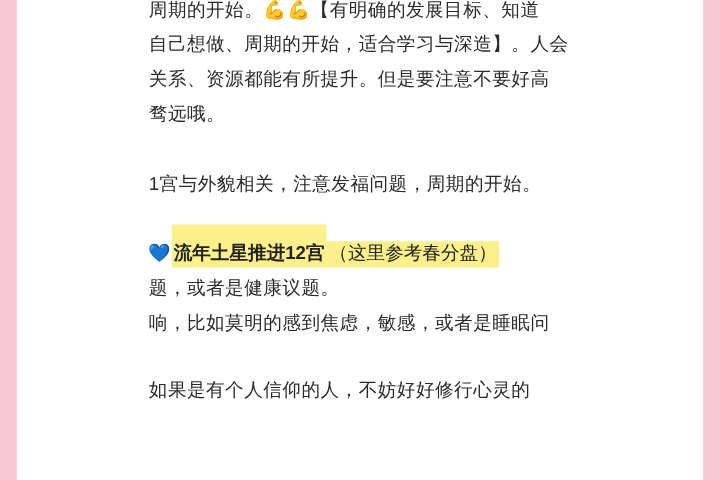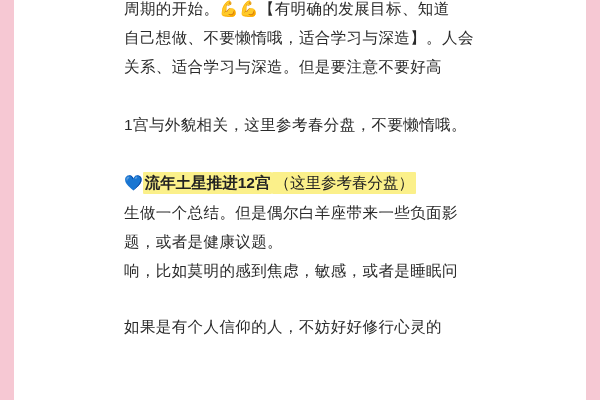--- a/index.html
+++ b/index.html
@@ -51,21 +51,21 @@
   .spacer-md { height: 27px; }
   .heading-line {
     margin-top: 0;
     margin-bottom: 0;
     white-space: nowrap;
     font-size: 15.5px;
     line-height: 29px;
   }
   .hl {
     background: #fbf08a;
-    padding: 2px 2px 3px 2px;
+    padding: 16px 2px 3px 2px;
     font-weight: bold;
     color: #222;
     border-radius: 1px;
   }
   .hl-note {
     background: #fbf08a;
     padding: 2px 2px 3px 2px;
     color: #222;
     border-radius: 1px;
     font-weight: normal;
@@ -91,38 +91,38 @@
 
 <div class="page">
   <div class="edge-left"></div>
   <div class="edge-right"></div>
 
   <div class="card">
     <div class="content">
 
       <div class="para">
         <p>周期的开始。💪💪【有明确的发展目标、知道</p>
-        <p>自己想做、不要懒惰哦，适合学习与深造】。人会</p>
-        <p>关系、适合学习与深造。但是要注意不要好高</p>
+        <p>自己想做、周期的开始，适合学习与深造】。人会</p>
+        <p>关系、资源都能有所提升。但是要注意不要好高</p>
+        <p>骛远哦。</p>
       </div>
 
       <div class="spacer-lg"></div>
 
       <div class="para">
-        <p>1宫与外貌相关，这里参考春分盘，不要懒惰哦。</p>
+        <p>1宫与外貌相关，注意发福问题，周期的开始。</p>
       </div>
 
       <div class="spacer-lg"></div>
 
       <div class="heading-line">
         <span class="blue-heart">💙</span><span class="hl">流年土星推进12宫</span><span class="hl-note">（这里参考春分盘）</span>
       </div>
 
       <div class="para">
-        <p>生做一个总结。但是偶尔白羊座带来一些负面影</p>
         <p>题，或者是健康议题。</p>
         <p>响，比如莫明的感到焦虑，敏感，或者是睡眠问</p>
       </div>
 
       <div class="spacer-md"></div>
 
       <div class="para">
         <p>如果是有个人信仰的人，不妨好好修行心灵的</p>
       </div>
 

